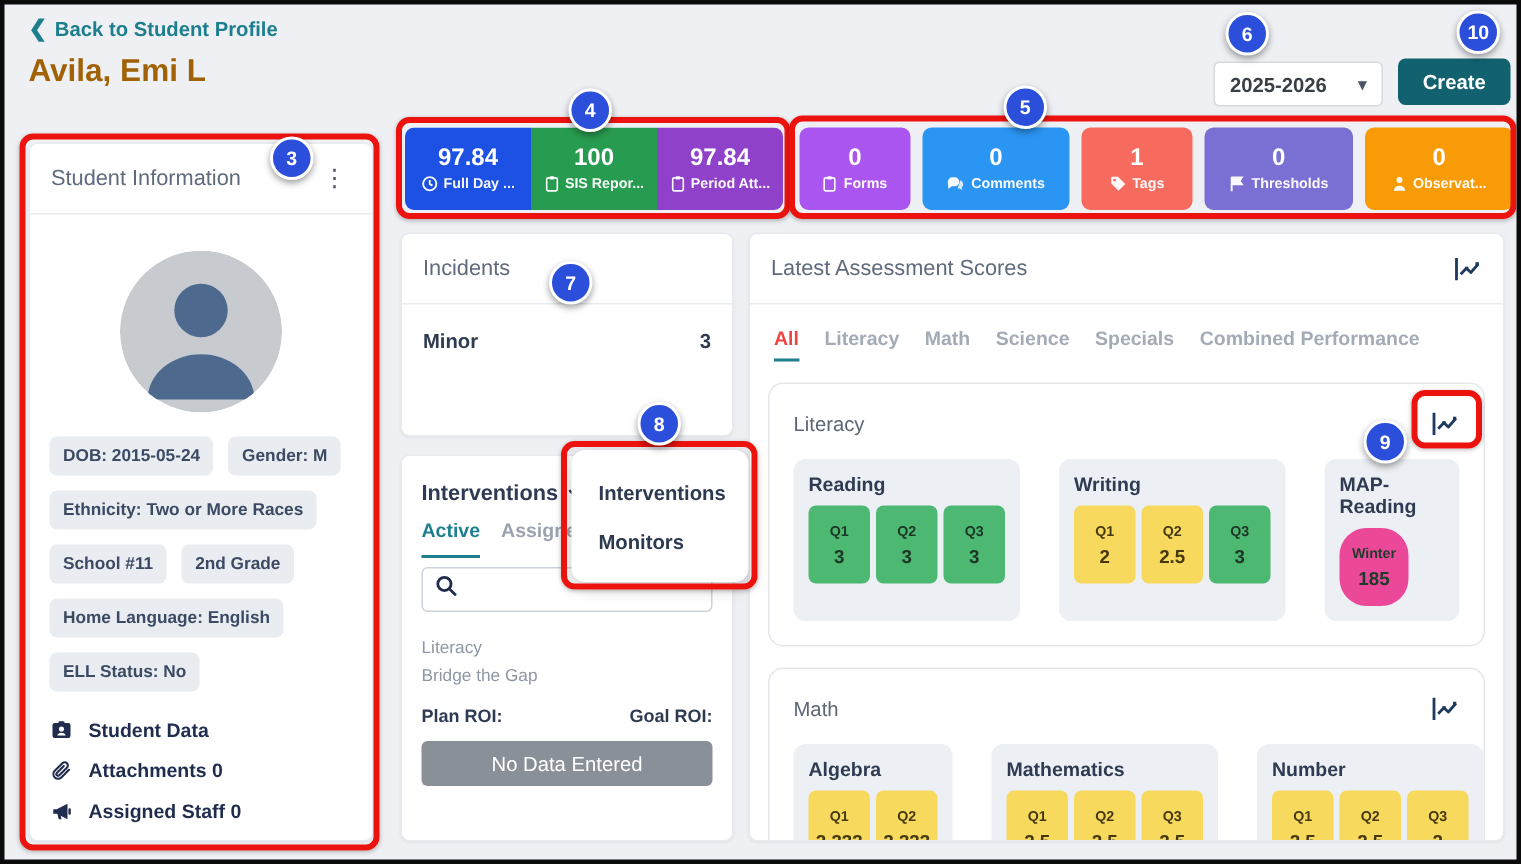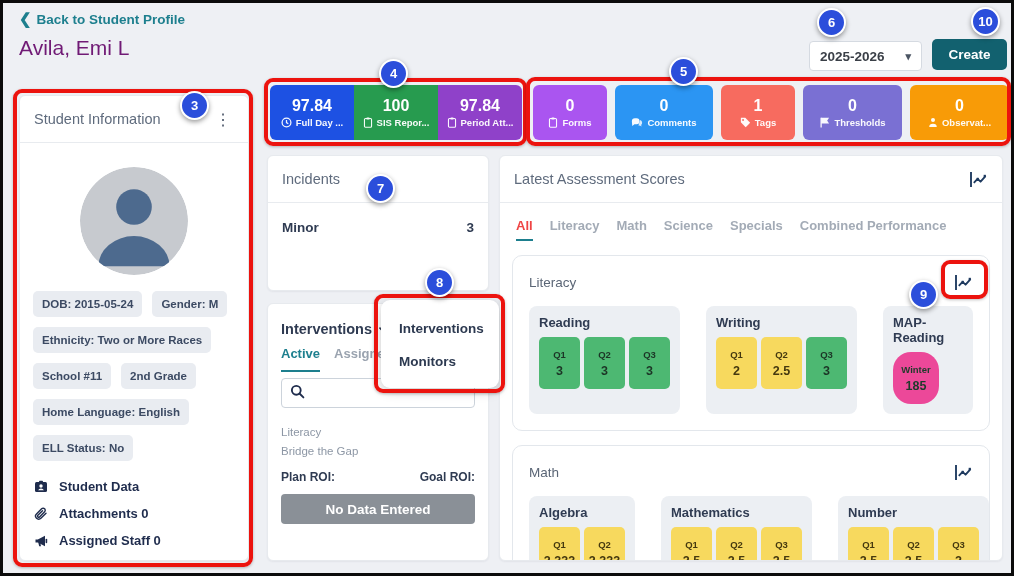--- a/index.html
+++ b/index.html
@@ -5,21 +5,21 @@
   * { margin:0; padding:0; box-sizing:border-box; }
   html,body { background:#c9ccd1; }
   body { font-family:"Liberation Sans", sans-serif; }
   .screen { position:relative; width:1014px; height:576px; background:#eef0f4;
             border:3px solid #0b0b0b; overflow:hidden; }
 
   
   .back-link { position:absolute; left:16px; top:7px; display:flex; gap:5px; align-items:center;
                color:#1d7f8e; font-size:13.5px; font-weight:700; cursor:pointer; text-decoration:none; }
   .back-chev { font-size:15px; }
-  .student-name { position:absolute; left:16px; top:33px; font-size:21px; font-weight:400; color:#701a75; }
+  .student-name { position:absolute; left:16px; top:33px; font-size:21px; font-weight:700; color:#a16207; }
   .year-select { position:absolute; left:806px; top:38px; width:113px; height:30px; background:#fff;
                  border:1px solid #d5dae1; border-radius:4px; display:flex; align-items:center;
                  justify-content:space-between; padding:0 10px; font-size:13.5px; font-weight:700;
                  color:#3a3f47; cursor:pointer; }
   .caret { font-size:11px; color:#4b5563; }
   .create-btn { position:absolute; left:929px; top:36px; width:75px; height:31px; background:#12616f;
                 color:#fff; border:none; border-radius:5px; font-size:13.5px; font-weight:700;
                 font-family:inherit; cursor:pointer; }
 
   
@@ -78,21 +78,21 @@
                 display:flex; align-items:center; padding:0 8px; background:#fff; }
   .int-item { margin-top:15px; }
   .item-row { display:flex; align-items:center; gap:9px; }
   .sq { width:12px; height:12px; background:#f59b0b; border-radius:2px; flex:none; }
   .int-link { color:#1d7f8e; font-size:13.5px; font-weight:600; cursor:pointer; text-decoration:none; }
   .muted { color:#8d97a5; font-size:11.5px; line-height:19px; }
   .int-item .muted:first-of-type { margin-top:5px; }
   .roi-row { display:flex; justify-content:space-between; margin-top:9px; font-size:12px;
              font-weight:700; color:#2f3b52; }
   .nodata { margin-top:10px; height:30px; background:#8a9097; border-radius:4px; color:#fff;
-            font-size:13.5px; font-weight:700; display:flex; align-items:center; justify-content:center; }
+            font-size:13.5px; font-weight:400; display:flex; align-items:center; justify-content:center; }
 
   
   .menu-pop { position:absolute; left:378px; top:297px; width:118px; height:88px; background:#fff;
               border-radius:9px; box-shadow:0 3px 12px rgba(0,0,0,.22); z-index:40; padding:12px 0; }
   .menu-item { padding:9px 18px; font-size:13.5px; font-weight:600; color:#2c3950; cursor:pointer; }
 
   
   .assess-card { left:496px; top:152px; width:504px; height:406px; overflow:hidden; }
   .chart-ic { cursor:pointer; display:flex; }
   .assess-tabs { display:flex; gap:17px; padding:15px 16px 11px; font-size:13px; }

